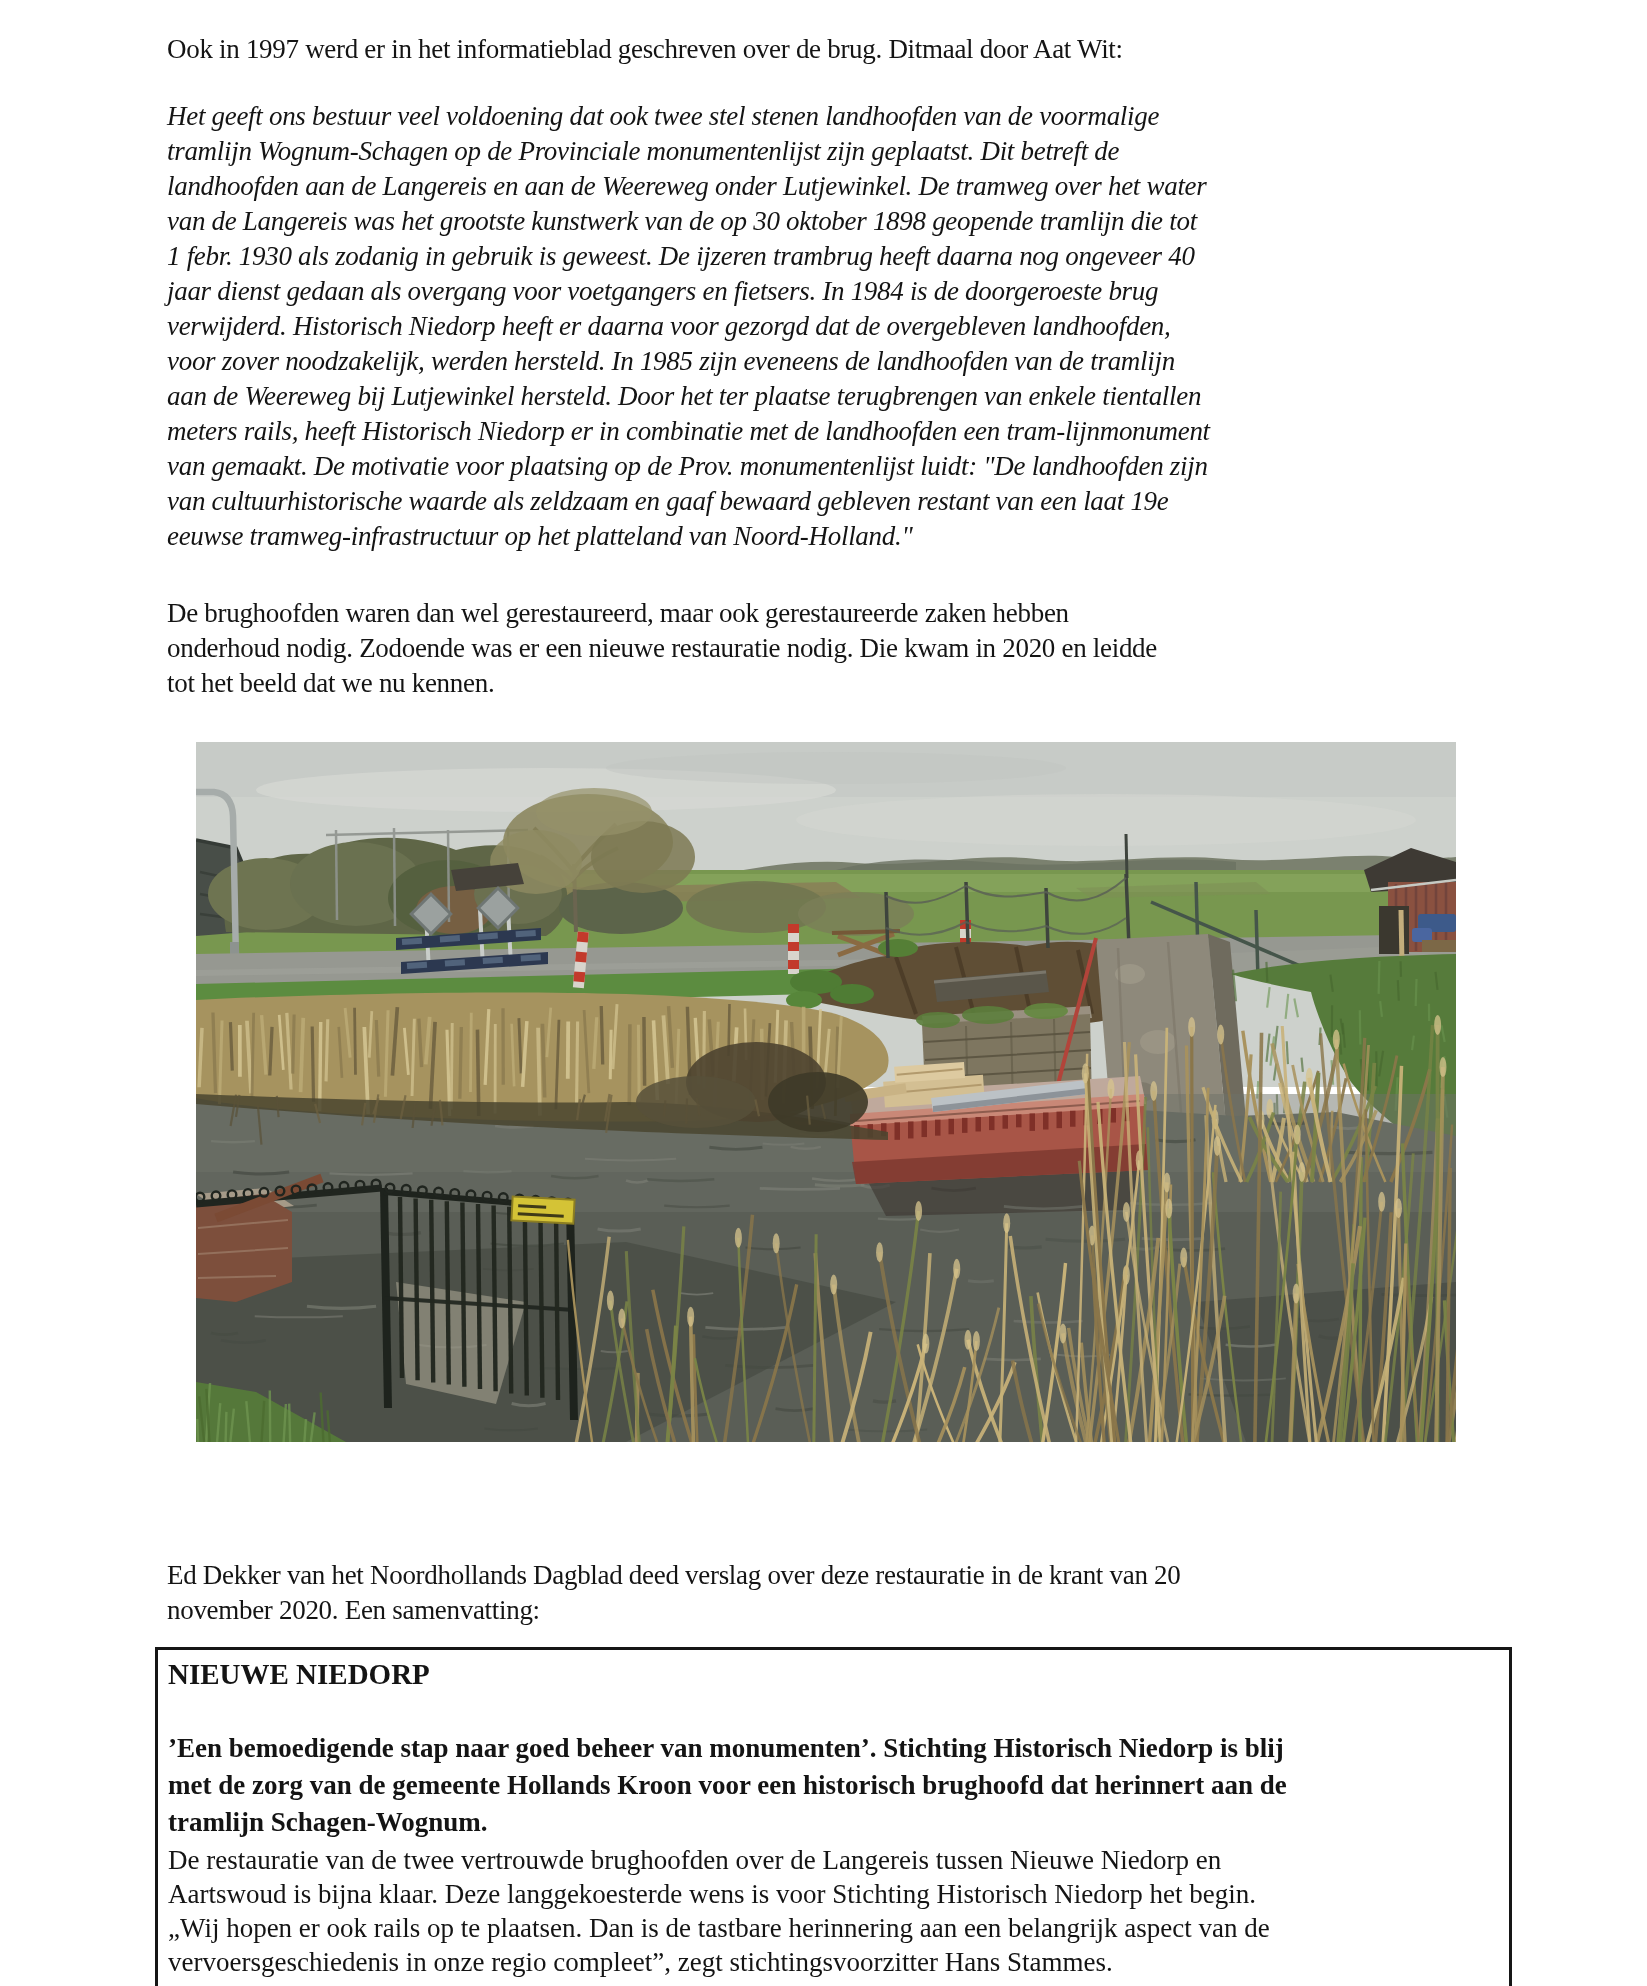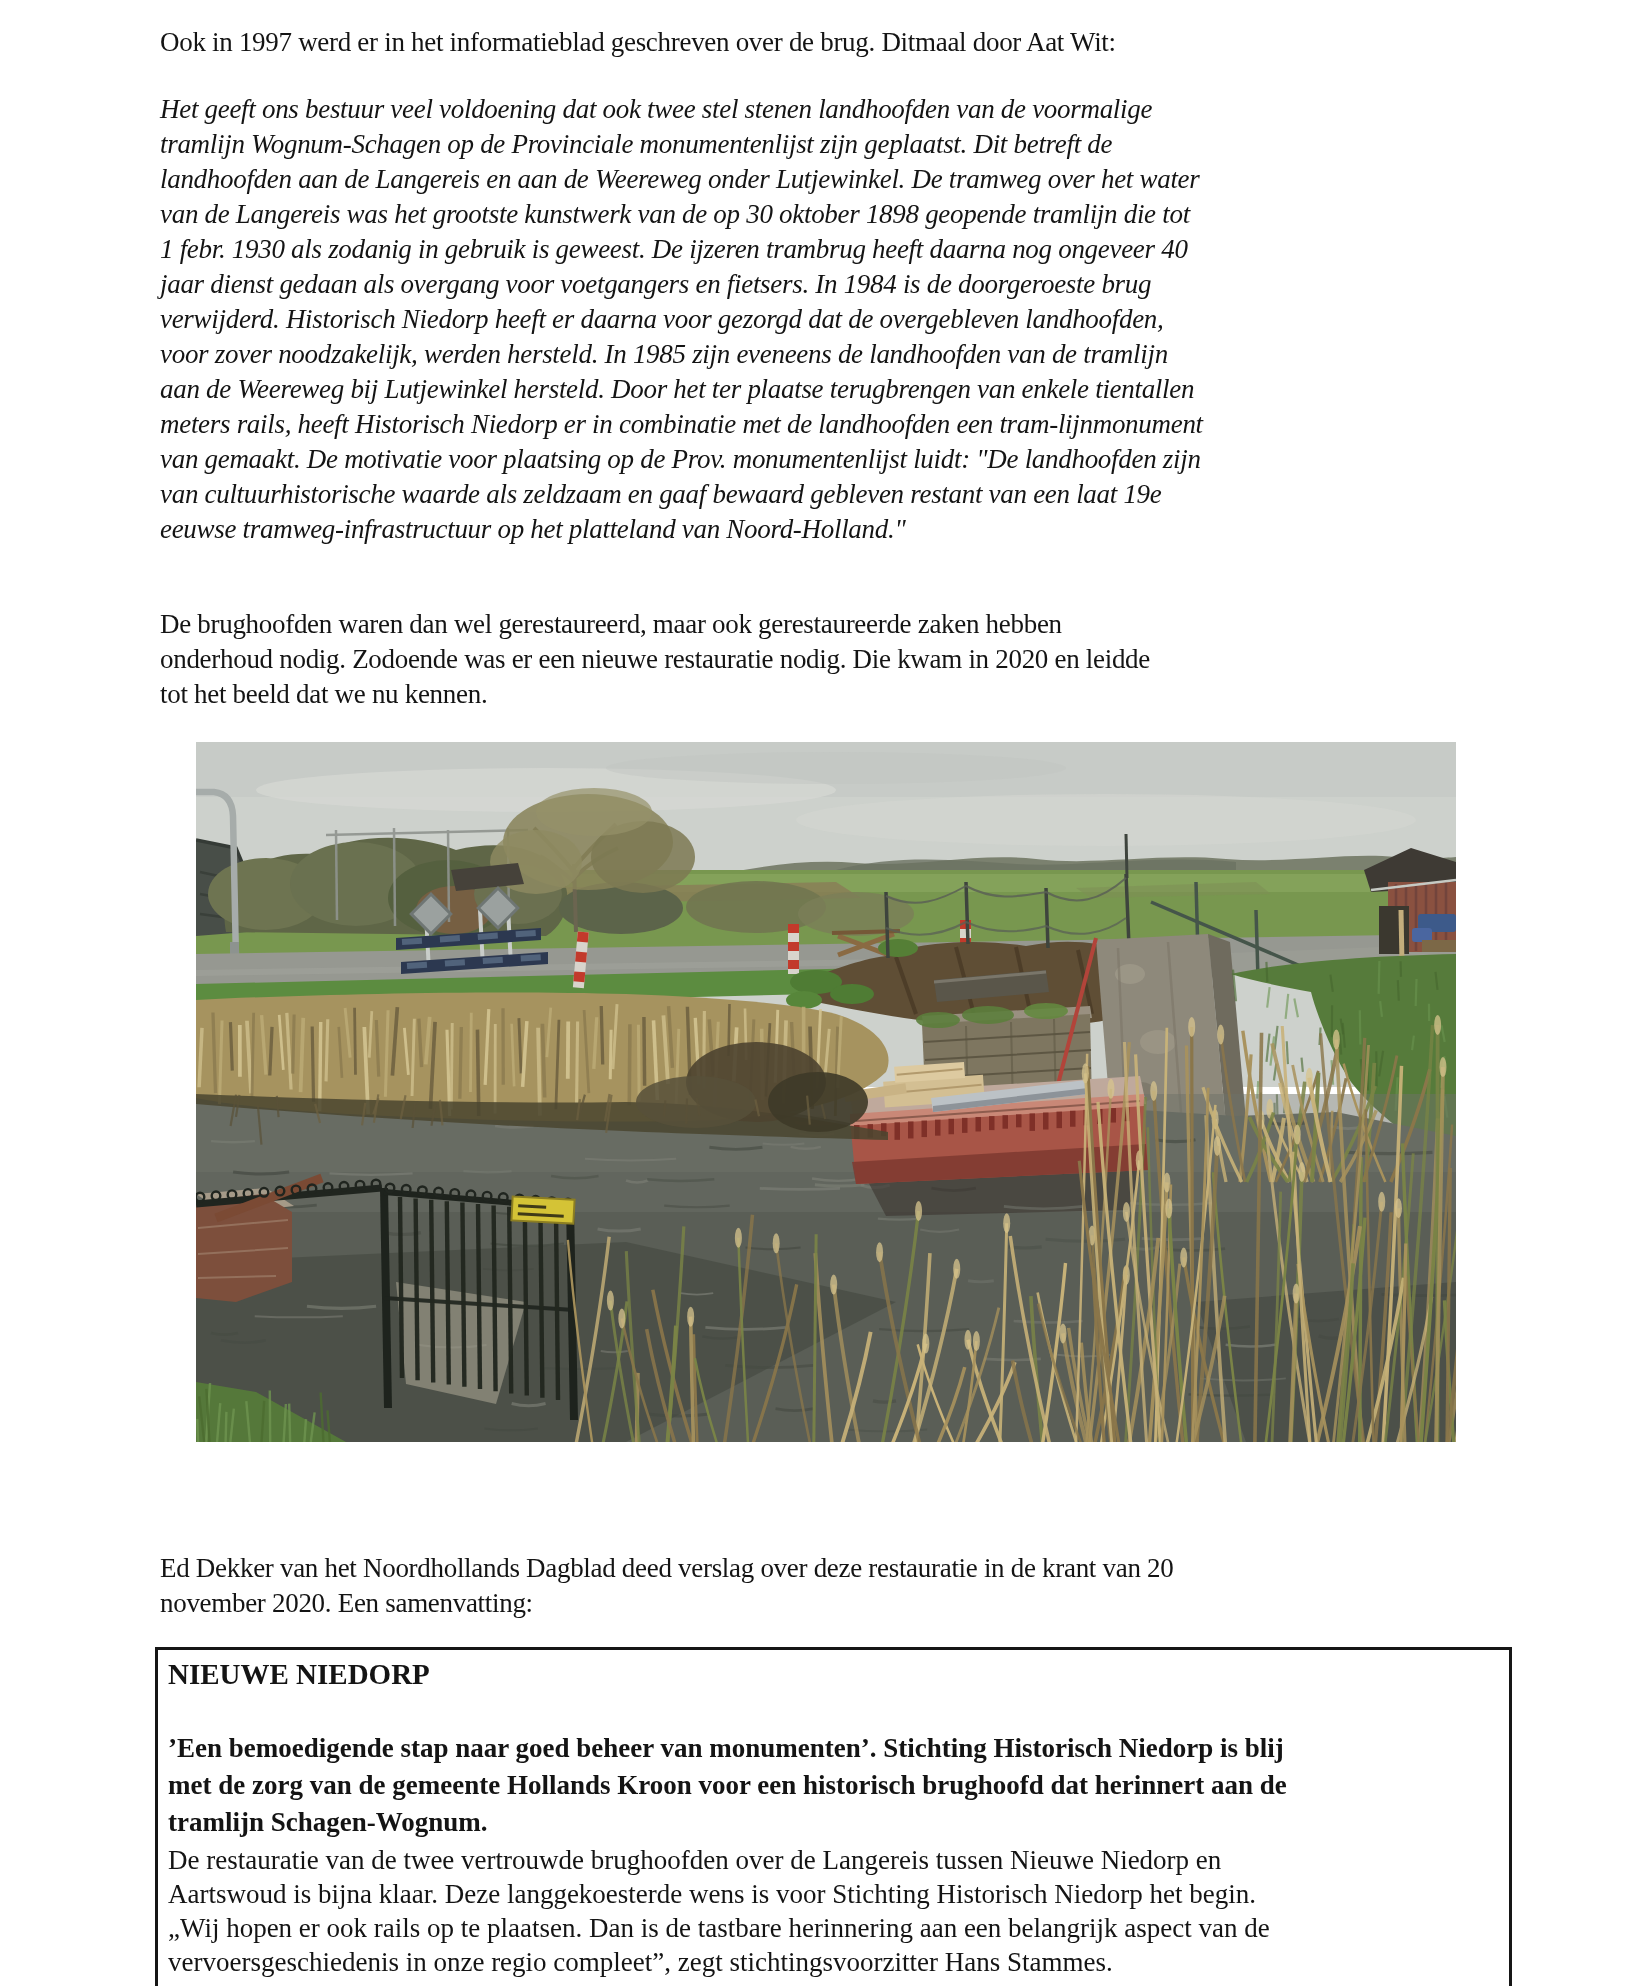--- a/index.html
+++ b/index.html
@@ -1,18 +1,18 @@
 <!DOCTYPE html>
 <html><head>
 <meta charset="utf-8">
 <style>
   html,body{margin:0;padding:0;background:#ffffff;}
   body{width:1647px;height:1986px;font-family:"Liberation Serif",serif;color:#141414;}
   .page{position:relative;width:1647px;height:1986px;background:#ffffff;overflow:hidden;}
-  .para{position:absolute;left:155px;width:1340px;margin:5px;font-size:27px;line-height:35px;
+  .para{position:absolute;left:155px;width:1340px;margin:12px;font-size:27px;line-height:35px;
         letter-spacing:-0.3px;white-space:pre-line;}
   .italic{font-style:italic;}
   .caption{position:absolute;left:155px;width:1340px;margin:0;text-align:center;
            font-size:27px;font-weight:bold;line-height:34px;}
   .photo-figure{position:absolute;left:196px;top:742px;width:1260px;height:700px;margin:0;}
   .photo-figure svg{display:block;width:1260px;height:700px;}
   .newsbox{position:absolute;left:155px;top:1647px;width:1357px;height:372px;
            border:3px solid #161616;box-sizing:border-box;padding:6px 10px 0 10px;background:#fff;}
   .box-heading{margin:0;font-size:29px;font-weight:bold;line-height:36px;white-space:pre-line;}
   .box-lead{margin:38px 0 0 0;font-size:27px;font-weight:bold;line-height:37px;white-space:pre-line;}
@@ -32,21 +32,21 @@
 1 febr. 1930 als zodanig in gebruik is geweest. De ijzeren trambrug heeft daarna nog ongeveer 40
 jaar dienst gedaan als overgang voor voetgangers en fietsers. In 1984 is de doorgeroeste brug
 verwijderd. Historisch Niedorp heeft er daarna voor gezorgd dat de overgebleven landhoofden,
 voor zover noodzakelijk, werden hersteld. In 1985 zijn eveneens de landhoofden van de tramlijn
 aan de Weereweg bij Lutjewinkel hersteld. Door het ter plaatse terugbrengen van enkele tientallen
 meters rails, heeft Historisch Niedorp er in combinatie met de landhoofden een tram-lijnmonument
 van gemaakt. De motivatie voor plaatsing op de Prov. monumentenlijst luidt: "De landhoofden zijn
 van cultuurhistorische waarde als zeldzaam en gaaf bewaard gebleven restant van een laat 19e
 eeuwse tramweg-infrastructuur op het platteland van Noord-Holland."</p>
 
-  <p class="para" style="top:602px">De brughoofden waren dan wel gerestaureerd, maar ook gerestaureerde zaken hebben
+  <p class="para" style="top:584px">De brughoofden waren dan wel gerestaureerd, maar ook gerestaureerde zaken hebben
 onderhoud nodig. Zodoende was er een nieuwe restauratie nodig. Die kwam in 2020 en leidde
 tot het beeld dat we nu kennen.</p>
 
   <figure class="photo-figure">
     <svg viewBox="0 0 1260 700" preserveAspectRatio="none">
 
       <g>
         <rect x="0" y="0" width="1260" height="345" fill="#cdd1cc"></rect>
         <rect x="0" y="0" width="1260" height="55" fill="#c5c9c5" opacity="0.8"></rect>
         <ellipse cx="350" cy="48" rx="290" ry="22" fill="#d7d9d4" opacity="0.7"></ellipse>

